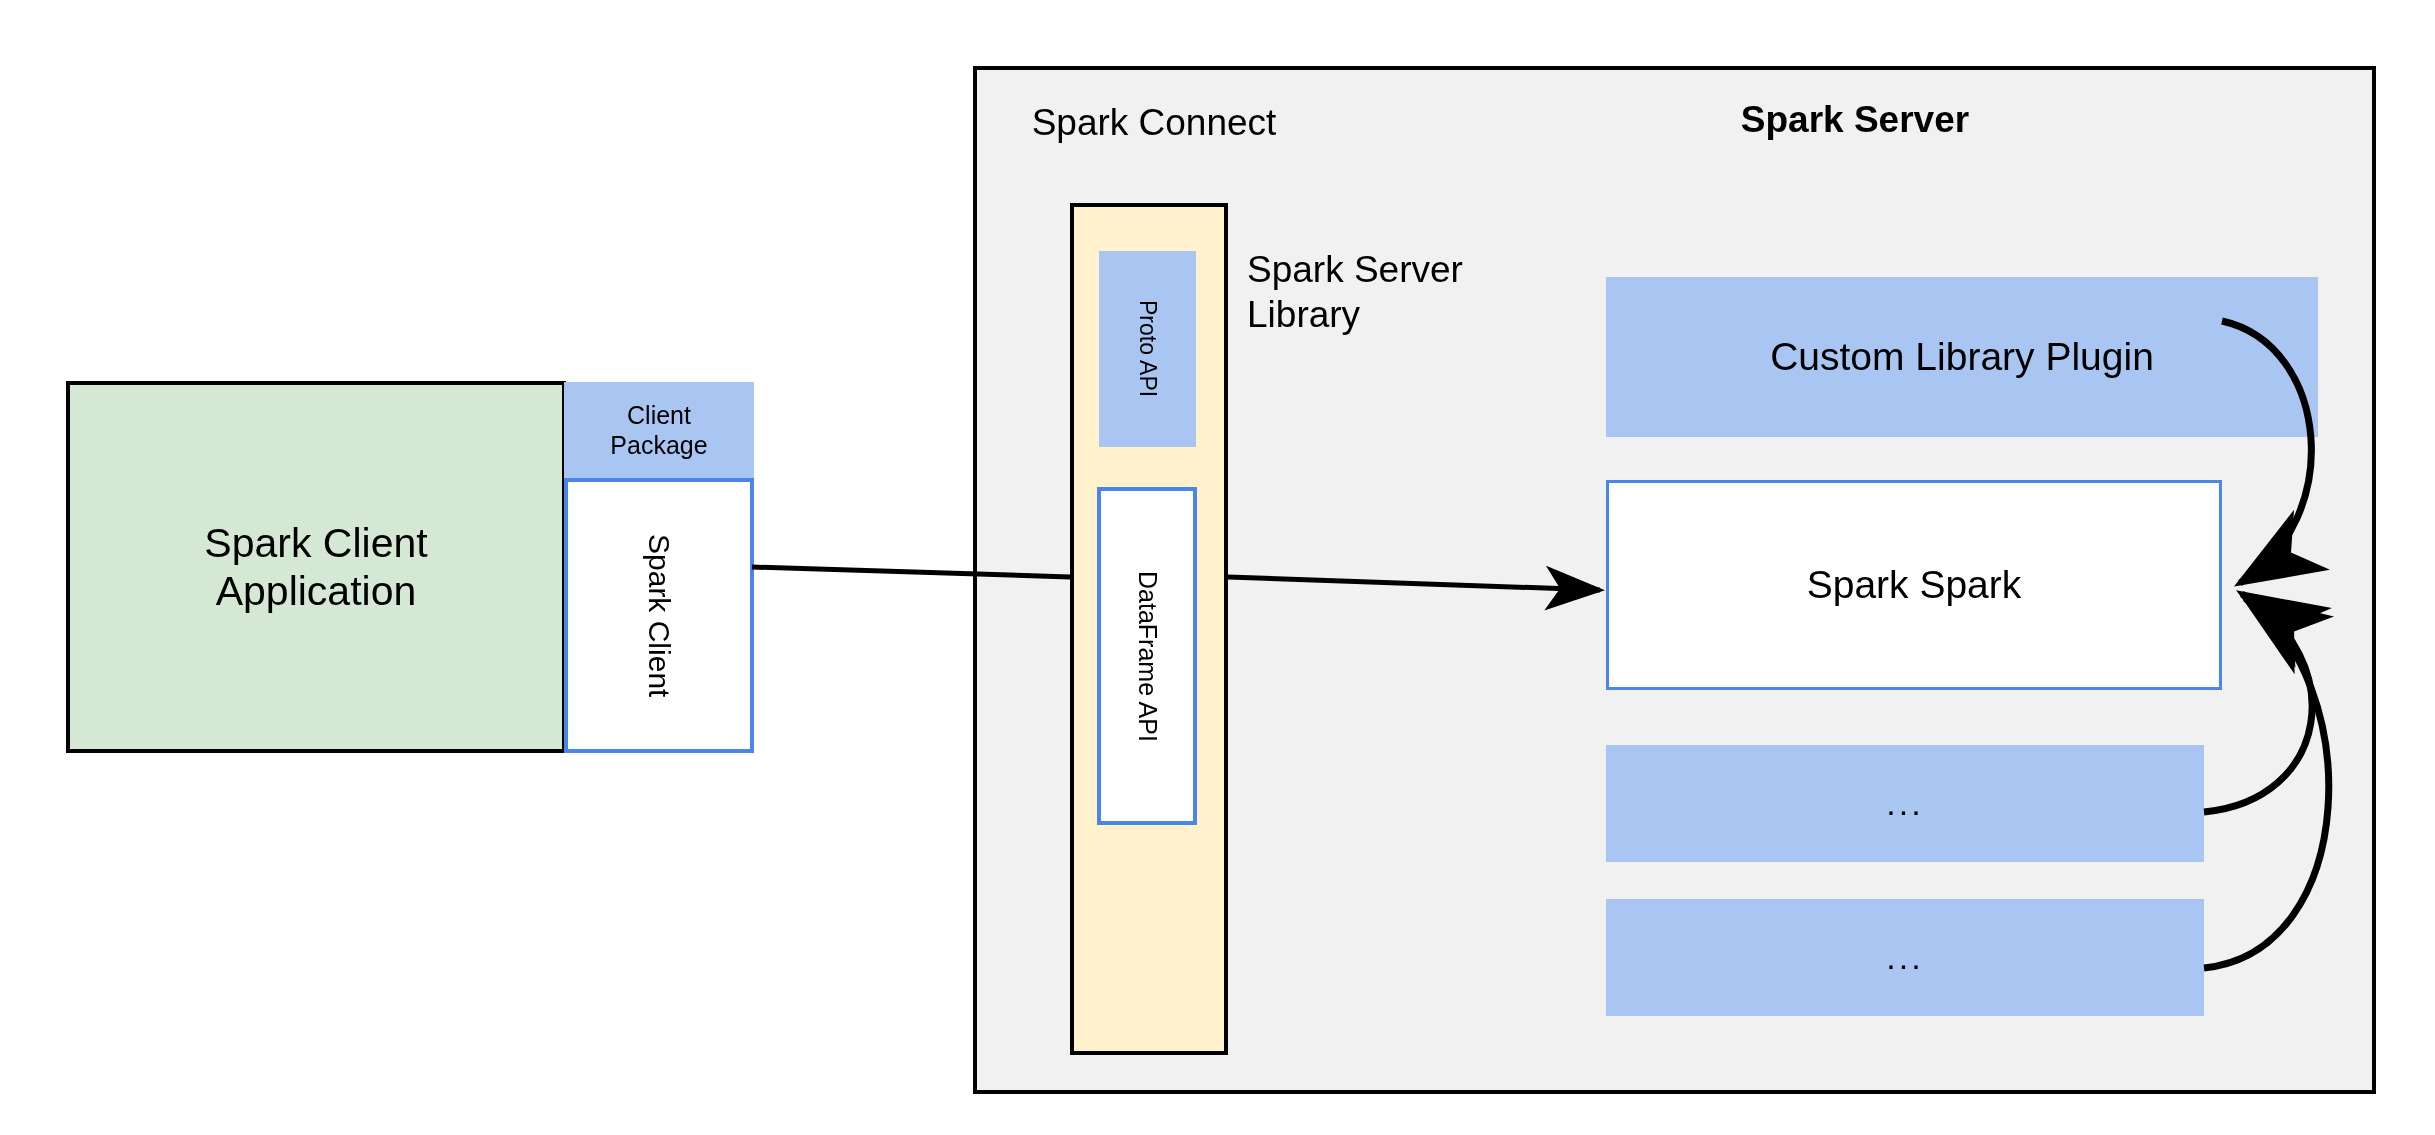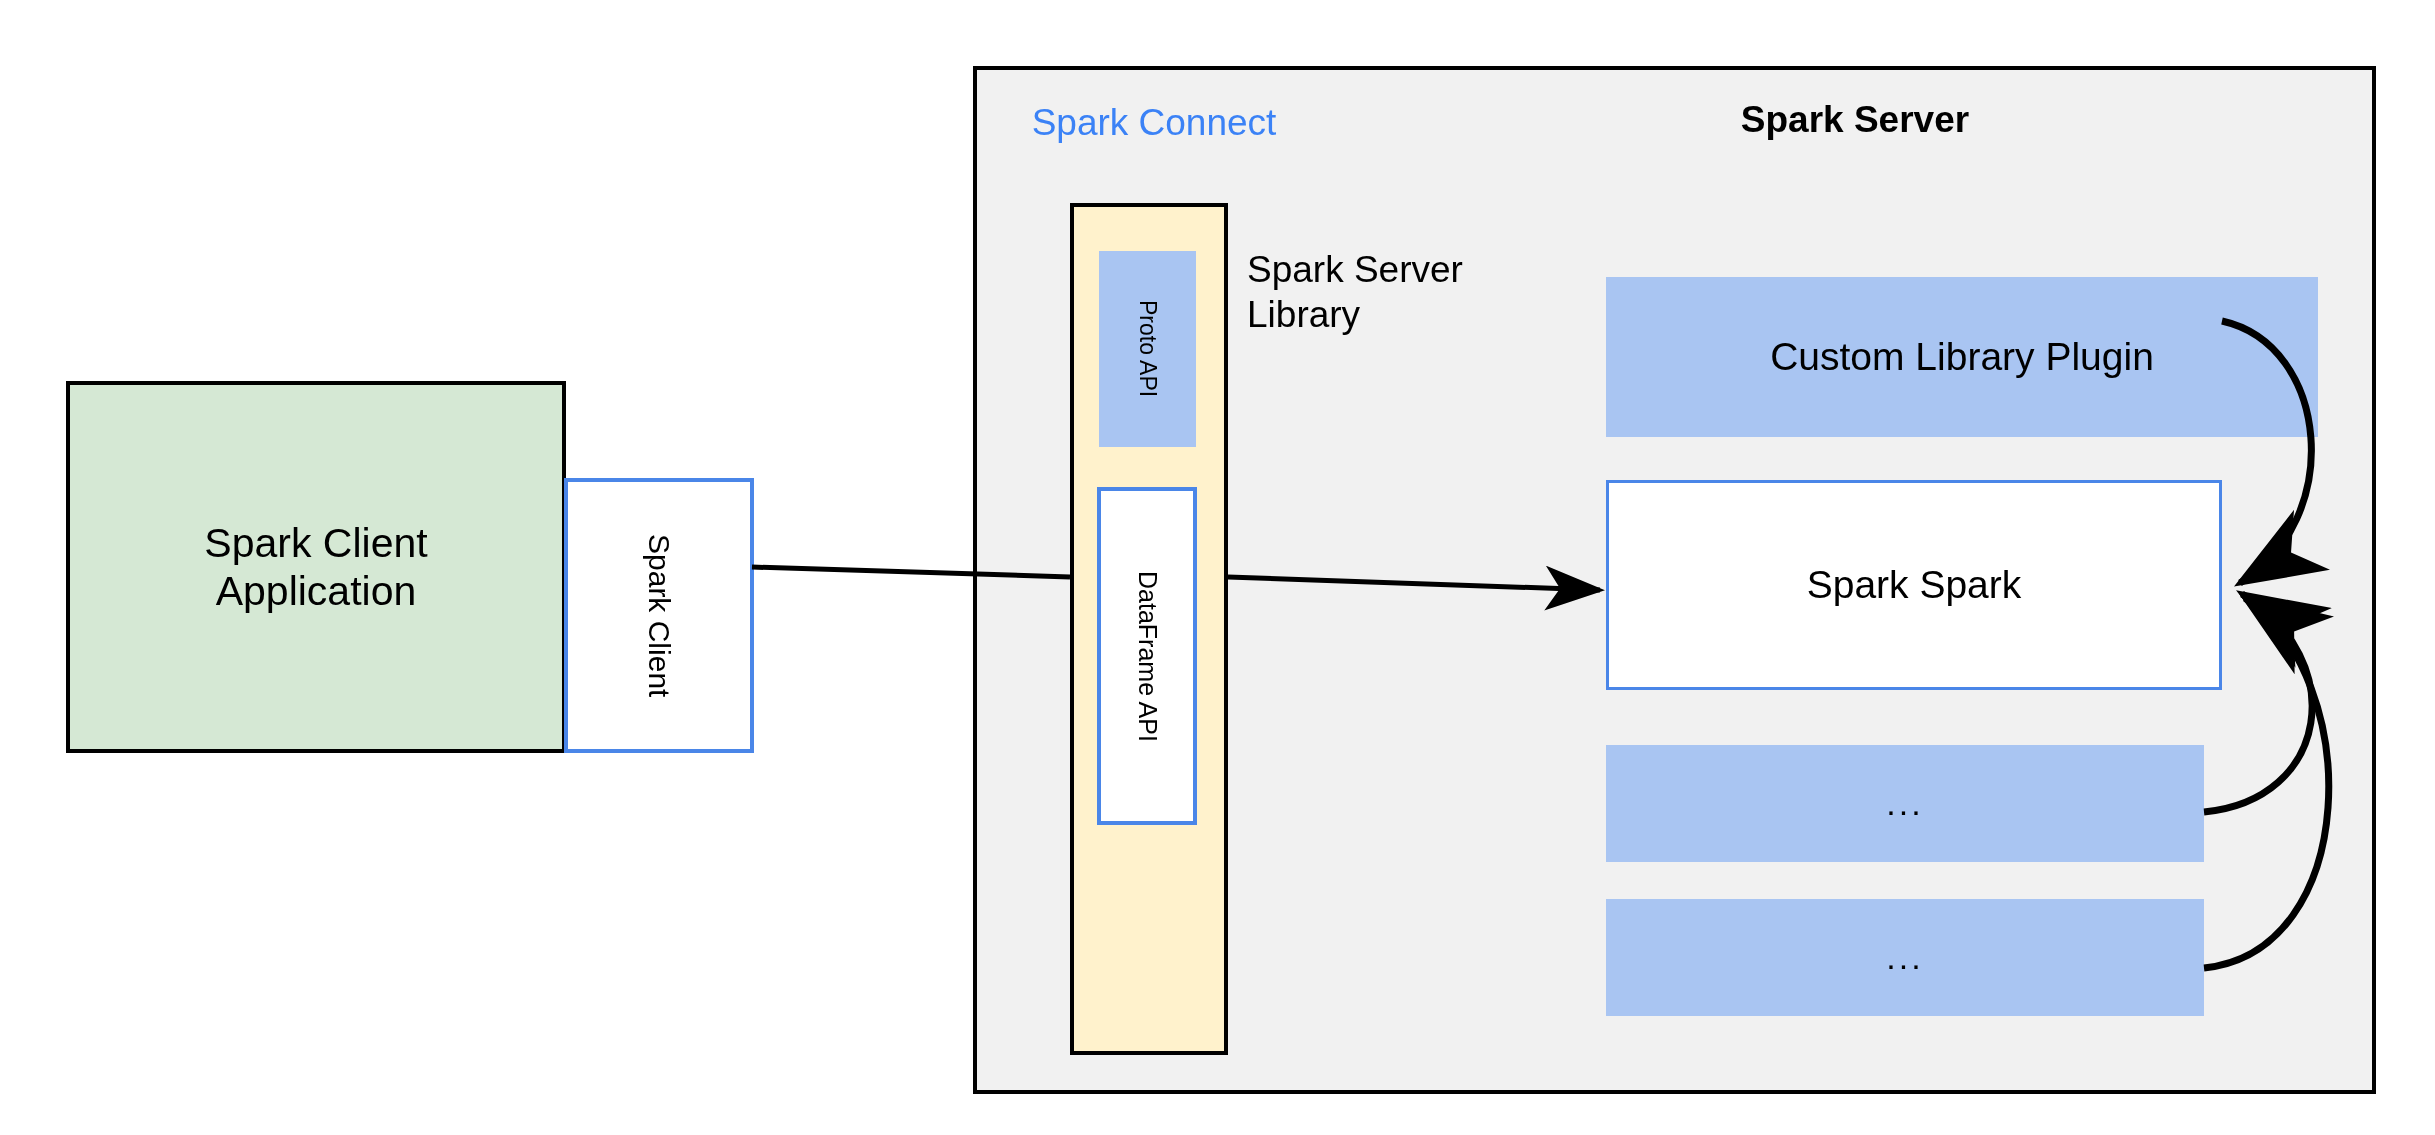--- a/index.html
+++ b/index.html
@@ -62,21 +62,21 @@
     left: 973px; top: 66px; width: 1403px; height: 1028px;
     background: #f1f1f1;
     border: 4px solid #000000;
   }
 
   
   #spark-connect-api-label {
     left: 1009px; top: 68px; width: 290px; height: 110px;
     font-size: 37px;
     line-height: 1.25;
-    color: #3b82f6;
+    color: #000000;
   }
   #spark-server-title {
     left: 1630px; top: 92px; width: 450px; height: 56px;
     font-size: 37px;
     font-weight: bold;
   }
   #spark-server-library-label {
     left: 1247px; top: 247px; width: 300px; height: 110px;
     font-size: 37px;
     line-height: 1.22;
@@ -190,20 +190,26 @@
   <div class="box ctr" id="ellipsis-one">...</div>
   <div class="box ctr" id="ellipsis-two">...</div>
 
   <div class="box ctr" id="client-app">
     <div>
       <div>Spark Client</div>
       <div>Application</div>
     </div>
   </div>
 
+  <div class="box ctr" id="client-package">
+    <div>
+      <div>Client</div>
+      <div>Package</div>
+    </div>
+  </div>
 
   <div class="box ctr" id="spark-client">
     <span class="vlabel">Spark Client</span>
   </div>
 
   <svg id="arrows" viewBox="0 0 2435 1135">
     <defs>
       <marker id="arrowhead" markerWidth="12" markerHeight="9" refX="11" refY="4.5" orient="auto" markerUnits="strokeWidth">
         <path d="M0,0 L12,4.5 L0,9 L3,4.5 Z" fill="#000000"></path>
       </marker>

